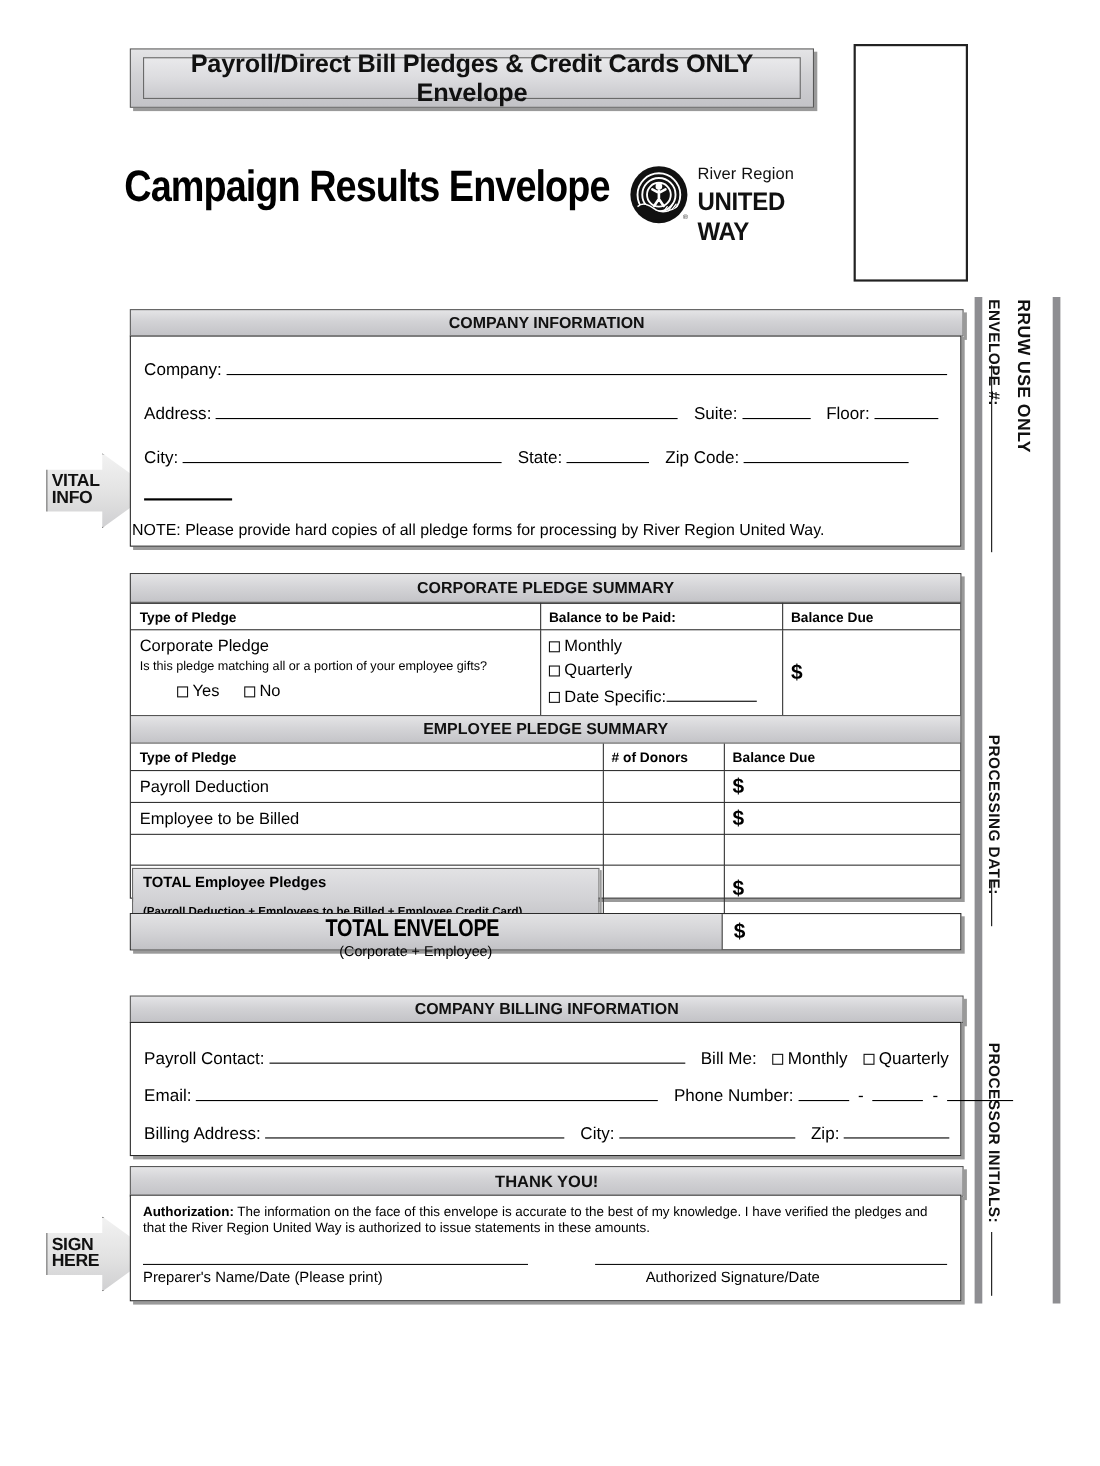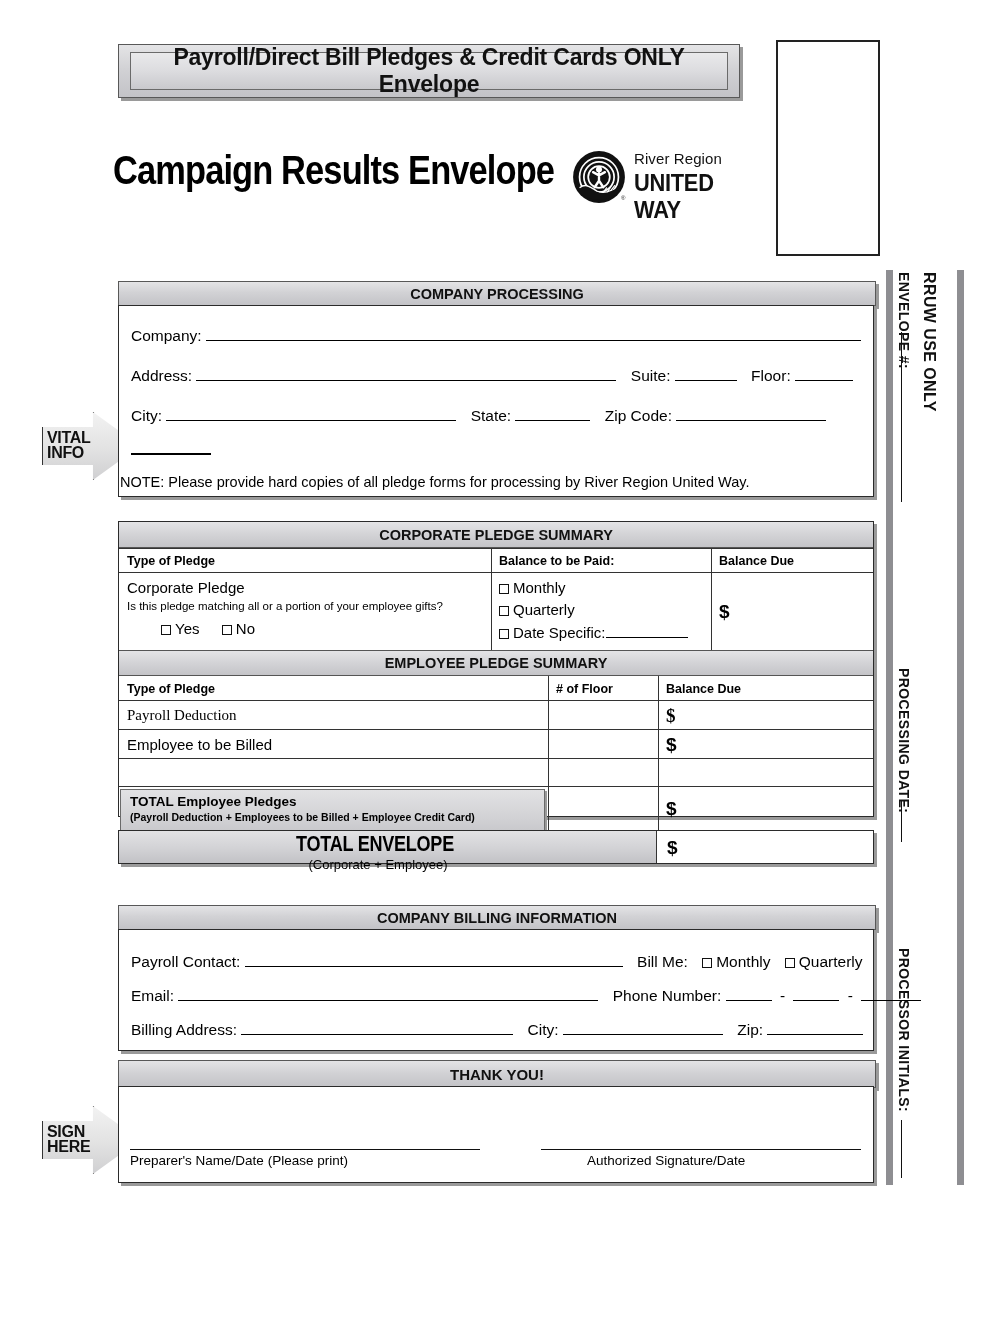--- a/index.html
+++ b/index.html
@@ -275,21 +275,21 @@
 
 <div class="arrow" style="left:42px; top:1106px;">
   <div class="shape"></div>
   <div class="lbl">
     <span>SIGN</span><br>
     <span>HERE</span>
   </div>
 </div>
 
 <div class="abs barhead" id="company-info-head">
-  <span>COMPANY PROCESSING</span>
+  <span>COMPANY INFORMATION</span>
 </div>
 
 <div class="abs" id="company-info-body">
 
   <div class="ci-row" style="top:20px;">
     <span>Company:</span>
     <span class="rule" style="width:655px;"></span>
   </div>
 
   <div class="ci-row" style="top:60px;">
@@ -361,28 +361,28 @@
     <div class="vline" style="left:372px;"></div>
     <div class="vline" style="left:592px;"></div>
   </div>
 
   <div class="subhead" style="left:0; top:128px; width:100%; height:26px;">
     <span>EMPLOYEE PLEDGE SUMMARY</span>
   </div>
 
   <div class="trow" style="top:154px; height:25px;">
     <div class="cell hdr" style="left:0; width:429px;">Type of Pledge</div>
-    <div class="cell hdr" style="left:429px; width:110px;"># of Floor</div>
+    <div class="cell hdr" style="left:429px; width:110px;"># of Donors</div>
     <div class="cell hdr" style="left:539px; width:214px;">Balance Due</div>
     <div class="vline" style="left:429px;"></div>
     <div class="vline" style="left:539px;"></div>
     <div class="hline" style="bottom:0;"></div>
   </div>
 
-  <div class="trow" style="top:179px; height:29px;font-family:Liberation Serif, serif;">
+  <div class="trow" style="top:179px; height:29px;">
     <div class="cell" style="left:0; width:429px;">Payroll Deduction</div>
     <div class="cell" style="left:429px; width:110px;"></div>
     <div class="cell dollar" style="left:539px; width:214px;">
         <span>$</span>
       </div>
     <div class="vline" style="left:429px;"></div>
     <div class="vline" style="left:539px;"></div>
     <div class="hline" style="bottom:0;"></div>
   </div>
 
@@ -404,21 +404,21 @@
         <span></span>
       </div>
     <div class="vline" style="left:429px;"></div>
     <div class="vline" style="left:539px;"></div>
     <div class="hline" style="bottom:0;"></div>
   </div>
 
   <div class="trow" style="top:265px; height:43px;">
     <div class="graycell" style="position:absolute; left:1px; top:2px; width:425px; height:52px; padding-left:9px; padding-top:4px;">
       <div style="font-size:13.5px; font-weight:bold;">TOTAL Employee Pledges</div>
-      <div style="font-size:10.5px; font-weight:bold; margin-top:2px;">(Payroll Deduction + Employees to be Billed + Employee Credit Card)</div>
+      <div style="font-size:10.5px; font-weight:bold; margin-top:14px;">(Payroll Deduction + Employees to be Billed + Employee Credit Card)</div>
     </div>
     <div class="cell" style="left:429px; width:110px;"></div>
     <div class="cell dollar" style="left:539px; width:214px;">
         <span>$</span>
       </div>
     <div class="vline" style="left:429px;"></div>
     <div class="vline" style="left:539px;"></div>
   </div>
 </div>
 
@@ -463,19 +463,22 @@
     <span style="margin-left:10px;">Zip:</span>
     <span class="rule" style="width:96px;"></span>
   </div>
 </div>
 
 <div class="abs barhead" id="ty-head">
   <span>THANK YOU!</span>
 </div>
 
 <div class="abs" id="ty-body">
+  <div id="auth-text">
+    <b>Authorization:</b><span> The information on the face of this envelope is accurate to the best of my knowledge. I have verified the pledges and that the River Region United Way is authorized to issue statements in these amounts.</span>
+  </div>
 
   <div class="sigline" style="left:11px; top:62px; width:350px;"></div>
   <div class="siglabel" style="left:11px; top:66px;">Preparer's Name/Date  (Please print)</div>
 
   <div class="sigline" style="left:422px; top:62px; width:320px;"></div>
   <div class="siglabel" style="left:468px; top:66px;">Authorized Signature/Date</div>
 </div>
 
 </body></html>

